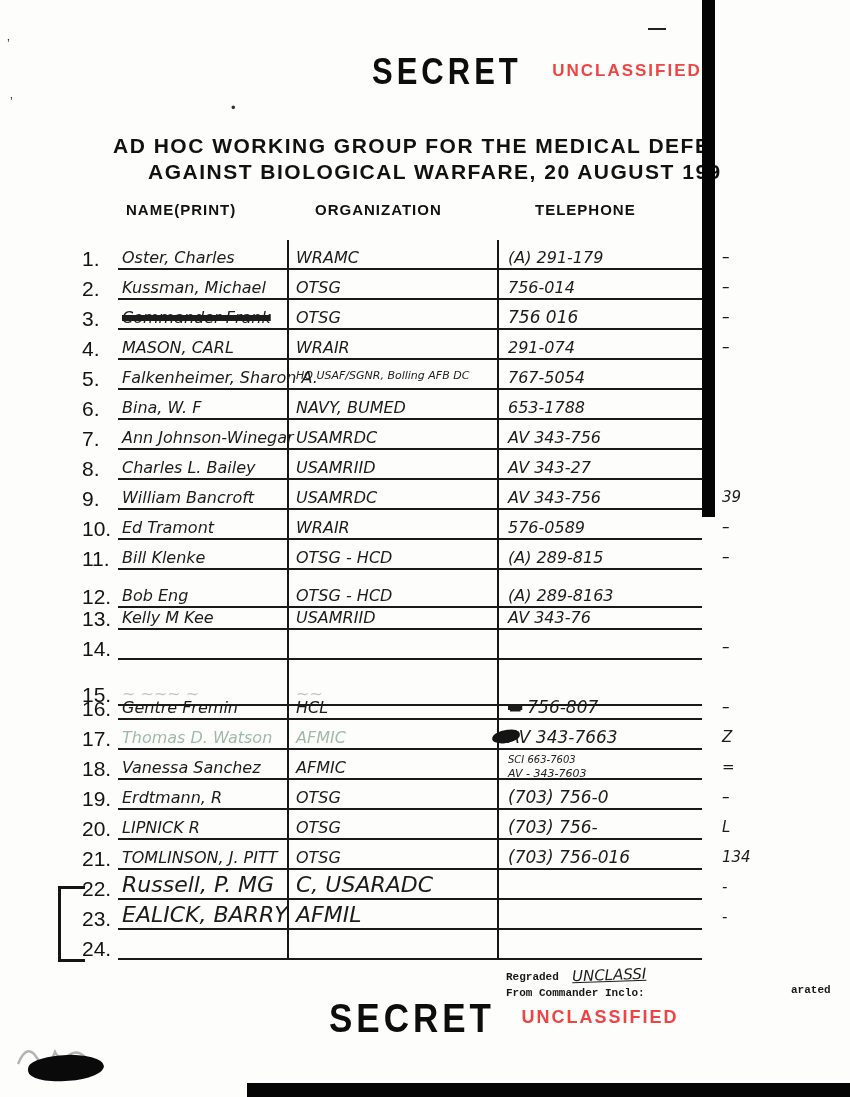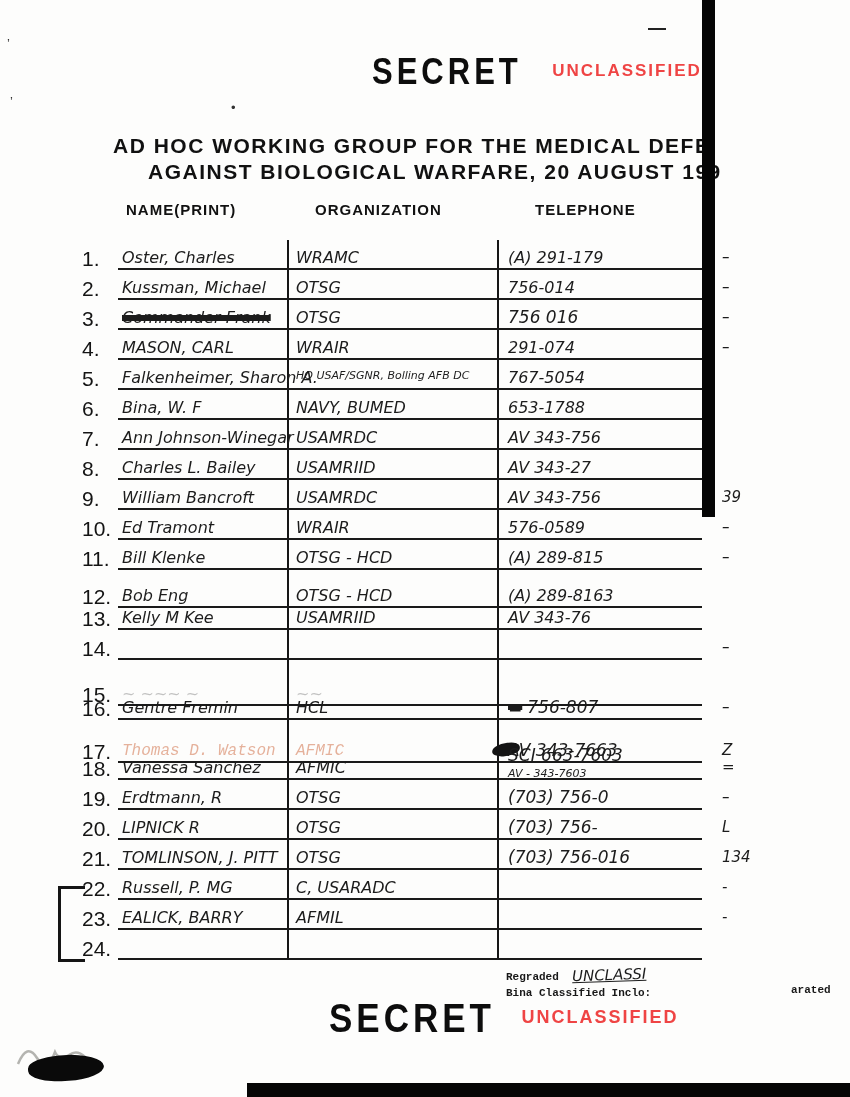--- a/index.html
+++ b/index.html
@@ -30,25 +30,25 @@
   .hw{font-family:"DejaVu Sans", sans-serif; font-style:italic;
       font-size:16px; color:#1c1c1c; white-space:nowrap;}
   .cell.name{left:4px;}
   .cell.org{left:178px;}
   .cell.phone{left:390px;}
   .cell.phone2{left:390px; bottom:-2px; font-size:11px;}
   .margin-note{position:absolute; left:604px; bottom:2px; font-size:15px;}
   
   .name-scribble .name{text-decoration:line-through; text-decoration-thickness:6px;}
   .org-small .org{font-size:11px; bottom:6px;}
-  .phone-small .phone{font-size:17px; bottom:13px;}
+  .phone-small .phone{font-size:10px; bottom:13px;}
   .phone-bold .phone{font-weight:normal; font-size:17px;}
   .faint-all .cell{opacity:.35; color:#555;}
-  .faint-name .name,.faint-name .org{opacity:.4; color:#c2410c;font-family:Liberation Mono, monospace;}
-  .big .name,.big .org{font-size:16px;}
+  .faint-name .name,.faint-name .org{opacity:.4; color:#14532d;}
+  .big .name,.big .org{font-size:22px;}
   .struck{text-decoration:line-through; text-decoration-thickness:4px; margin-right:5px;}
   .smudge .phone::before{content:""; position:absolute; left:-16px; top:3px; width:28px; height:13px;
       background:#141414; border-radius:60% 40% 55% 45%; transform:rotate(-7deg);}
   
   .typed{font-family:"Liberation Mono", monospace; font-size:11px; font-weight:bold; color:#181818;}
   
   .redact{position:absolute; background:#050505;}
   .blob{position:absolute; background:#0a0a0a; border-radius:45% 55% 50% 50%;}
   .speck{position:absolute; font-size:13px; color:#333;}
   .bracket{position:absolute; border-left:3px solid #151515; border-top:3px solid #151515;
@@ -208,21 +208,21 @@
     <span class="margin-note hw"></span>
   </div>
       <div class="row phone-bold" style="top: 690px;">
     <span class="num">16.</span>
     <span class="cell name hw">Gentre Fremin</span>
     <span class="cell org hw">HCL</span>
     <span class="cell phone hw"><span class="struck">≡</span>756-807</span>
     <span class="cell phone2 hw"></span>
     <span class="margin-note hw">–</span>
   </div>
-      <div class="row faint-name phone-bold smudge" style="top: 720px; margin-top: 13px;">
+      <div class="row faint-name phone-bold smudge" style="top: 720px;">
     <span class="num">17.</span>
     <span class="cell name hw">Thomas D. Watson</span>
     <span class="cell org hw">AFMIC</span>
     <span class="cell phone hw">AV 343-7663</span>
     <span class="cell phone2 hw"></span>
     <span class="margin-note hw">Z</span>
   </div>
       <div class="row phone-small" style="top: 750px;">
     <span class="num">18.</span>
     <span class="cell name hw">Vanessa Sanchez</span>
@@ -278,21 +278,21 @@
     <span class="cell phone hw"></span>
     <span class="cell phone2 hw"></span>
     <span class="margin-note hw"></span>
   </div>
     </div>
 
   <div class="bracket" style="left:58px; top:886px; width:24px; height:70px;"></div>
 
   <span class="typed" style="position:absolute; left:506px; top:971px;">Regraded</span>
   <span class="hw" style="position:absolute; left:572px; top:966px; font-size:15px; transform:rotate(-2deg); text-decoration:underline;">UNCLASSI</span>
-  <span class="typed" style="position:absolute; left:506px; top:987px;">Bina Classified Inclo:</span>
+  <span class="typed" style="position:absolute; left:506px; top:987px;">From Commander Inclo:</span>
   <span class="typed" style="position:absolute; left:791px; top:984px;">arated</span>
 
   <div class="stamp-wrap stamp-bottom" style="left:329px; top:998px;">
     <span class="stamp">SECRET</span>
     <span class="strike" style="top:15px; height:5px; transform:rotate(-2deg);"></span>
     <span class="strike" style="top:27px; height:5px; transform:rotate(-1deg);"></span>
     <span class="strike" style="top:39px; height:4px;"></span>
     <span class="unclass">UNCLASSIFIED</span>
   </div>
 

